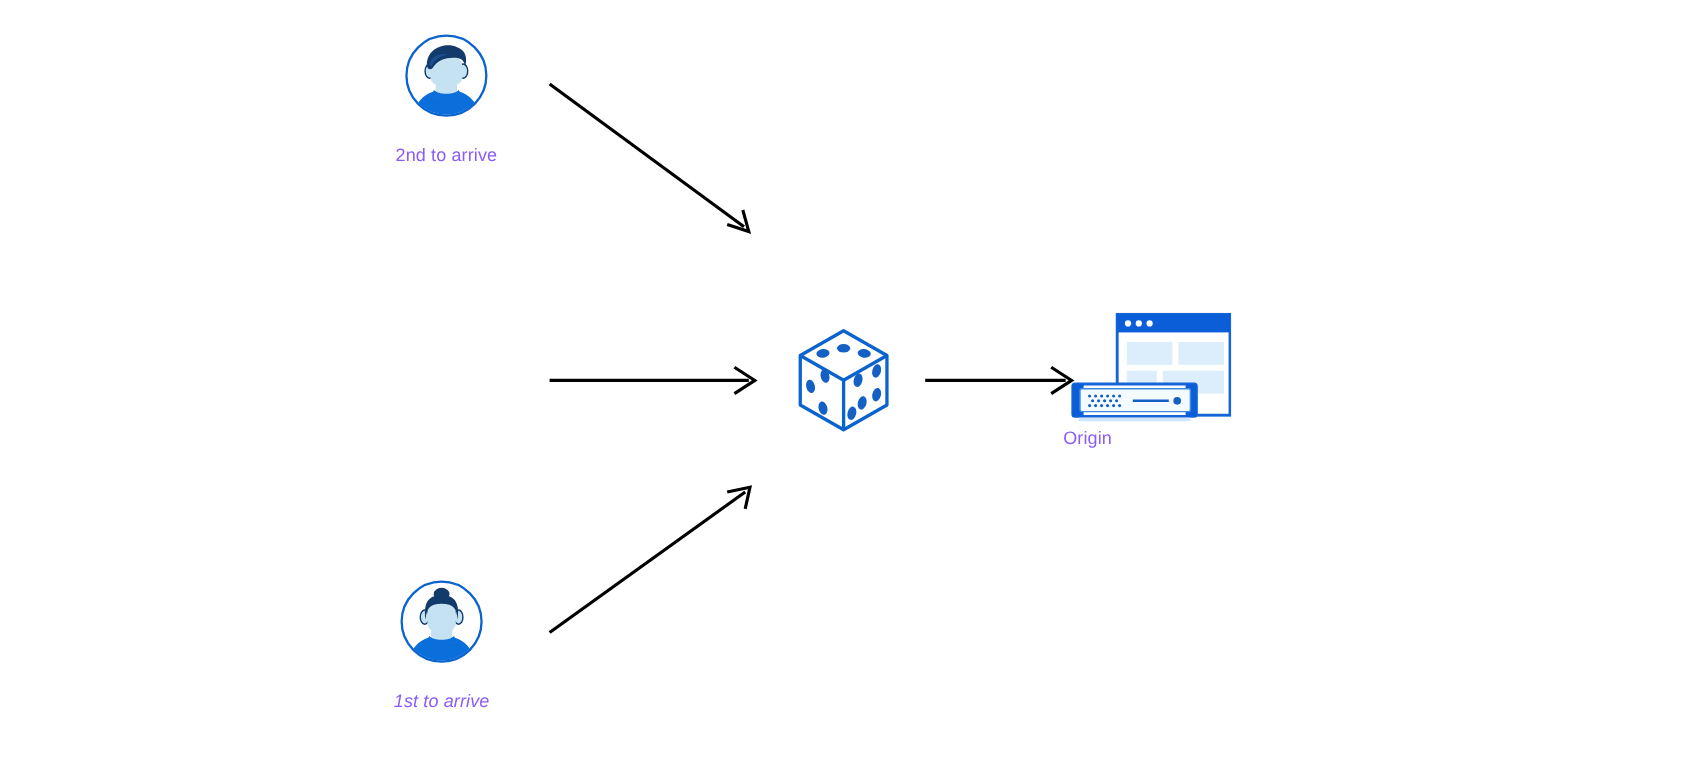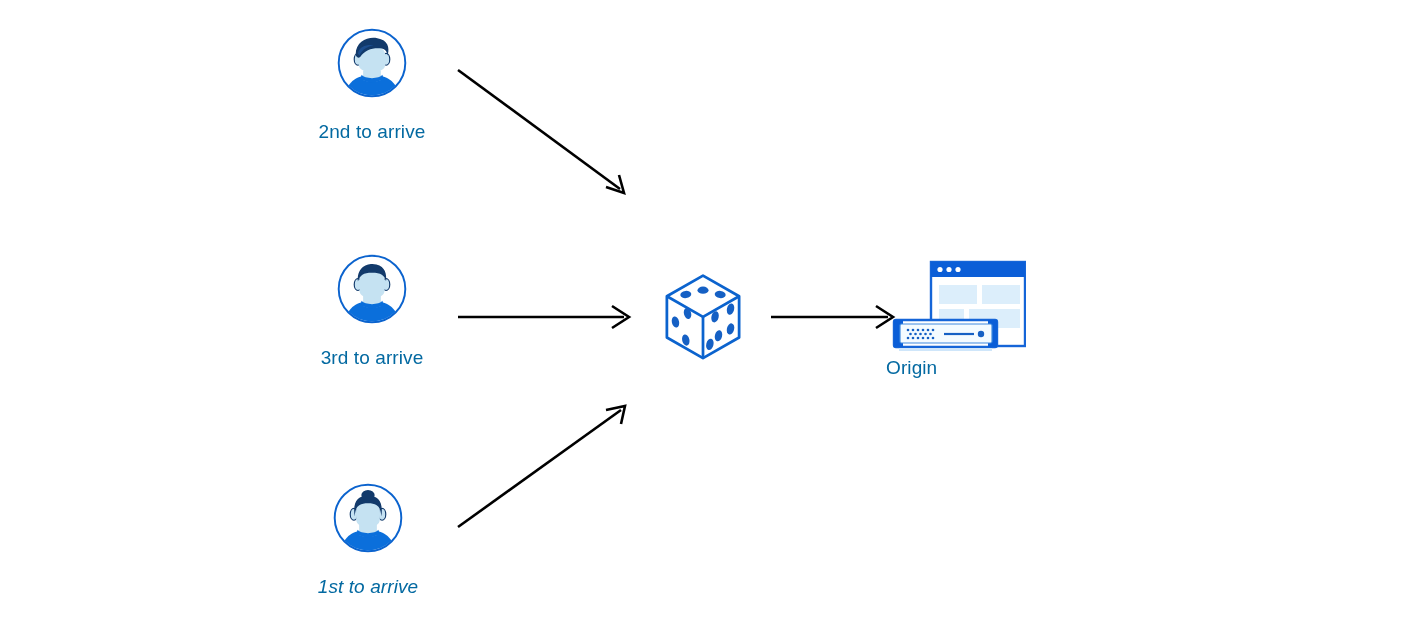--- a/index.html
+++ b/index.html
@@ -24,22 +24,22 @@
   .avatar-node {
     width: 140px;
     text-align: center;
   }
   .avatar-wrap {
     width: 74px;
     height: 74px;
     margin: 0 auto;
   }
   .node-label {
-    font-size: 19px;
-    color: #0369a1;
+    font-size: 15px;
+    color: #8b5cf6;
     letter-spacing: 0.1px;
     white-space: nowrap;
     line-height: 1;
   }
   .avatar-node .node-label {
     margin-top: 22px;
   }
   .origin-wrap {
     width: 140px;
     height: 100px;
@@ -113,42 +113,20 @@
           <ellipse cx="69" cy="45" rx="5" ry="8" fill="#c5e2f2" stroke="#123a6b" stroke-width="1.6"></ellipse>
           <path d="M 32 40 C 32 22 68 22 68 40 L 68 52 C 68 66 32 66 32 52 Z" fill="#c5e2f2"></path>
           <path d="M 28 38 C 28 18 50 12 62 18 C 74 22 73 34 71 40 C 70 32 66 30 58 30 C 48 30 40 33 34 42 C 31 44 28 42 28 38 Z" fill="#123a6b"></path>
           <path d="M 31 37 C 33 28 42 25 52 26 C 44 28 37 31 33 40 Z" fill="#1b4d8e"></path>
         </g>
       </svg>
     </div>
     <div class="node-label">2nd to arrive</div>
   </div>
 
-  <div class="node avatar-node" id="node-visitor-3rd" style="left:302px; top:252px;">
-    <div class="avatar-wrap">
-      <svg viewBox="0 0 100 100" width="74" height="74">
-        <defs>
-          <clipPath id="clipB">
-              <circle cx="50" cy="50" r="44"></circle>
-            </clipPath>
-        </defs>
-        <circle cx="50" cy="50" r="45" fill="#ffffff" stroke="#0b63ce" stroke-width="2.6"></circle>
-        <g clip-path="url(#clipB)">
-          <path d="M 12 100 C 14 76 30 66 50 66 C 70 66 86 76 88 100 Z" fill="#0b6fdb"></path>
-          <path d="M 38 58 L 62 58 L 62 72 C 62 76 38 76 38 72 Z" fill="#c5e2f2"></path>
-          <path d="M 36 66 C 40 72 60 72 64 66 C 66 70 64 76 50 76 C 36 76 34 70 36 66 Z" fill="#0b6fdb"></path>
-          <ellipse cx="31" cy="44" rx="5" ry="8" fill="#c5e2f2" stroke="#123a6b" stroke-width="1.6"></ellipse>
-          <ellipse cx="69" cy="44" rx="5" ry="8" fill="#c5e2f2" stroke="#123a6b" stroke-width="1.6"></ellipse>
-          <path d="M 33 38 C 33 20 67 20 67 38 L 67 52 C 67 66 33 66 33 52 Z" fill="#c5e2f2"></path>
-          <path d="M 31 40 C 29 20 45 14 56 17 C 68 20 70 30 69 40 C 67 31 62 28 50 28 C 38 28 34 31 31 40 Z" fill="#123a6b"></path>
-        </g>
-      </svg>
-    </div>
-    <div class="node-label">3rd to arrive</div>
-  </div>
 
   <div class="node avatar-node" id="node-visitor-1st" style="left:298px; top:481px;font-style:italic;">
     <div class="avatar-wrap">
       <svg viewBox="0 0 100 100" width="74" height="74">
         <defs>
           <clipPath id="clipC">
               <circle cx="50" cy="50" r="44"></circle>
             </clipPath>
         </defs>
         <circle cx="50" cy="50" r="45" fill="#ffffff" stroke="#0b63ce" stroke-width="2.6"></circle>

